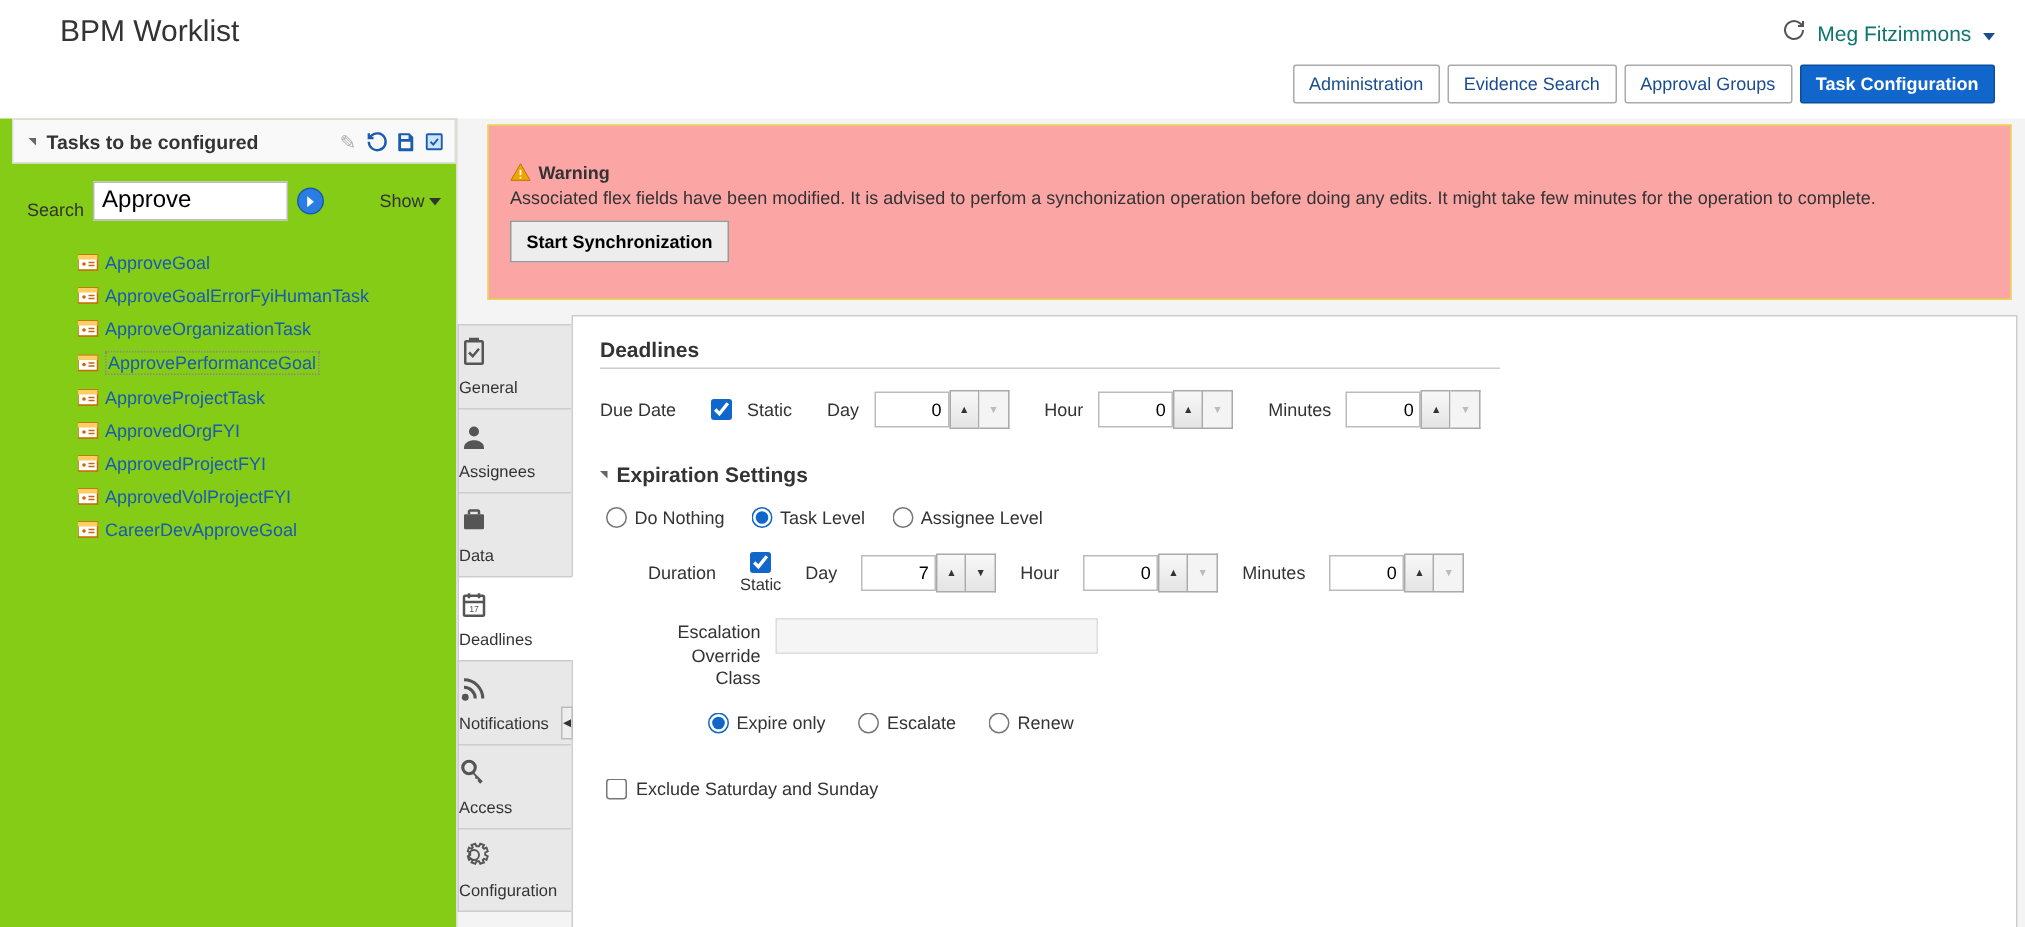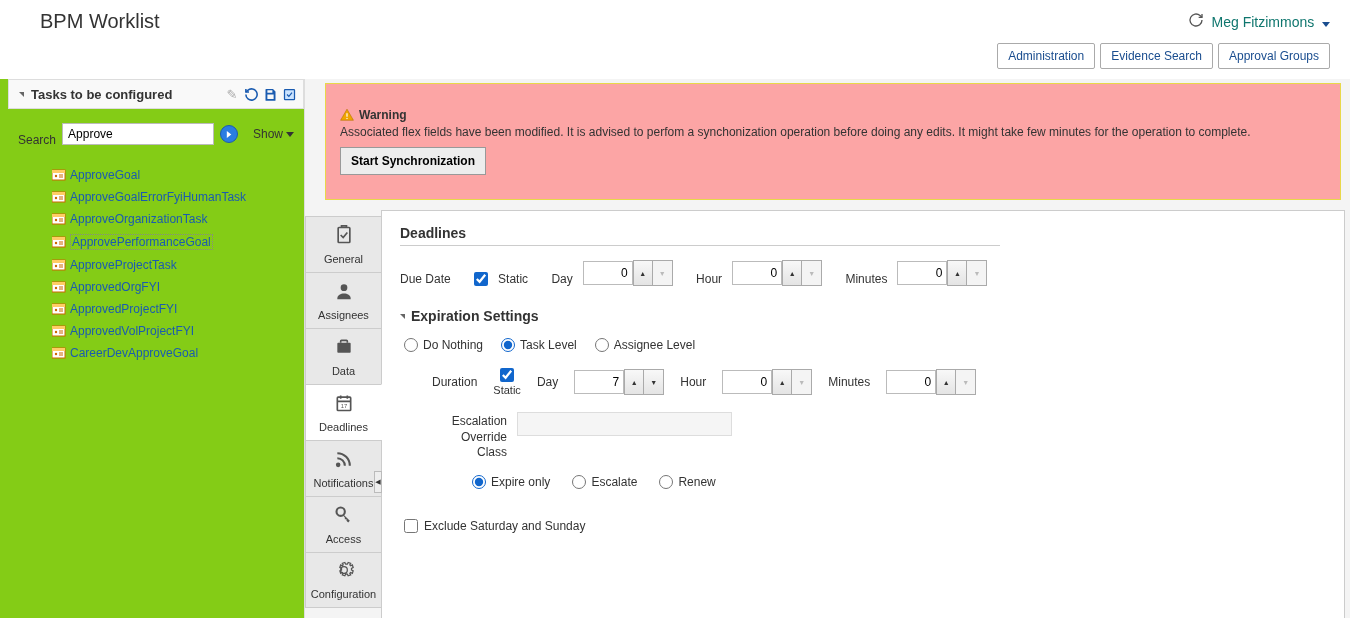--- a/index.html
+++ b/index.html
@@ -19,51 +19,51 @@
     .left-panel { width: 305px; border-right: 1px solid #ddd; background: #84cc16; padding-left: 8px; }
     
     .panel-header { display: flex; align-items: center; justify-content: space-between; padding: 6px 6px 6px 10px; border: 1px solid #ddd; background: #f9f9f9; }
     .panel-header-left { display: flex; align-items: center; gap: 5px; }
     .panel-title { font-weight: bold; font-size: 13px; }
     .panel-icons { display: flex; gap: 3px; align-items: center; }
     .pi { width: 16px; height: 16px; display: inline-flex; align-items: center; justify-content: center; cursor: pointer; }
     
     .search-row { display: flex; align-items: center; gap: 6px; padding: 12px 10px; }
     .search-label { font-size: 12px; margin-top: 12px; }
-    .search-input { border: 1px solid #bbb; padding: 3px 5px; width: 152px; font-size: 12px; }
+    .search-input { border: 1px solid #bbb; padding: 3px 5px; width: 130px; font-size: 16px; }
     .go-btn { width: 18px; height: 18px; border-radius: 50%; background: #2a7de1; color: #fff; display: inline-flex; align-items: center; justify-content: center; cursor: pointer; font-size: 10px; border: 1px solid #1a5bb0;}
     .show-label { margin-left: auto; cursor: pointer; display: flex; align-items: center; gap: 3px; }
     
     .task-list { padding: 5px 10px 10px 28px; }
     .task-item { display: flex; align-items: center; gap: 4px; padding: 4px 16px; }
     .task-icon-mini { width: 14px; height: 12px; }
     .task-link { color: #1a5bb0; cursor: pointer; font-size: 12px; }
     .task-link.selected { border: 1px dotted #888; padding: 0 1px; }
     
     .content-area { flex: 1; display: flex; background: #f4f4f4; padding: 0; }
     .content-wrapper { flex: 1; padding: 0 5px 10px 0; }
     
     .warning-box { margin: 4px 4px 10px 20px; background: #fca5a5; border: 1px solid #e8d849; padding: 24px 14px; }
     .warning-title { font-weight: bold; display: flex; align-items: center; gap: 5px; margin-bottom: 3px; }
     .warning-icon-tri { display: inline-flex; }
     .warning-text { color: #333; margin-bottom: 8px; }
     .sync-btn { background: #ededed; border: 1px solid #999; padding: 6px 10px; font-weight: bold; cursor: pointer; font-size: 12px; }
     
     .config-body { display: flex; margin-left: 0; }
     .vtabs { width: 76px; display: flex; flex-direction: column; margin-top: 6px; }
-    .vtab { background: #e8e8e8; border: 1px solid #ccc; border-right: none; border-bottom: none; height: 56px; display: flex; flex-direction: column; align-items: center; justify-content: center; gap: 2px; cursor: pointer; font-size: 11px; color: #333; }
+    .vtab { background: #e8e8e8; border: 1px solid #ccc; border-right: none; border-bottom: none; height: 56px; display: flex; flex-direction: column; justify-content: center; gap: 2px; cursor: pointer; font-size: 11px; color: #333; }
     .vtab:last-child { border-bottom: 1px solid #ccc; }
     .vtab.active { background: #fff; border-right: 1px solid #fff; margin-right: -1px; z-index: 2; }
     .vtab-icon { font-size: 18px; color: #444; margin-bottom: 1px; }
     
     .form-area { flex: 1; background: #fff; border: 1px solid #ccc; padding: 14px 18px; min-height: 410px; position: relative; }
     .collapse-handle { position: absolute; left: -8px; top: 260px; width: 8px; height: 22px; background: #eee; border: 1px solid #bbb; display: flex; align-items: center; justify-content: center; cursor: pointer; font-size: 7px; }
     
     .section-title { font-weight: bold; font-size: 14px; border-bottom: 1px solid #ccc; padding-bottom: 4px; margin-bottom: 14px; width: 600px; }
-    .form-row { display: flex; align-items: flex-end; gap: 10px; margin-bottom: 18px; }
+    .form-row { display: flex; align-items: center; gap: 10px; margin-bottom: 18px; }
     .form-label { font-size: 12px; }
     
     .spinner { display: flex; align-items: center; }
     .spinner-input { width: 50px; border: 1px solid #bbb; padding: 4px; text-align: right; font-size: 12px; }
     .spinner-btns { display: flex; }
     .sb { width: 20px; height: 26px; background: linear-gradient(#f8f8f8,#e4e4e4); border: 1px solid #aaa; cursor: pointer; display: inline-flex; align-items: center; justify-content: center; font-size: 7px; color: #333; }
     .sb.disabled { background: #f4f4f4; color: #bbb; cursor: default; }
     .sb + .sb { border-left: none; }
     
     .sub-section { margin-top: 22px; }
@@ -113,20 +113,21 @@
       <span>Meg Fitzimmons</span>
       &nbsp;<span class="tri tri-down-user"></span>
     </span>
   </div>
 </div>
 
 <div class="toolbar-row">
   <button class="tb-btn">Administration</button>
   <button class="tb-btn">Evidence Search</button>
   <button class="tb-btn">Approval Groups</button>
+  <button class="tb-btn active">Task Configuration</button>
 </div>
 
 <div class="main">
   <div class="left-panel">
     <div class="panel-header">
       <div class="panel-header-left">
         <span class="tri-down-se"></span>
         <span class="panel-title">Tasks to be configured</span>
       </div>
       <div class="panel-icons">

